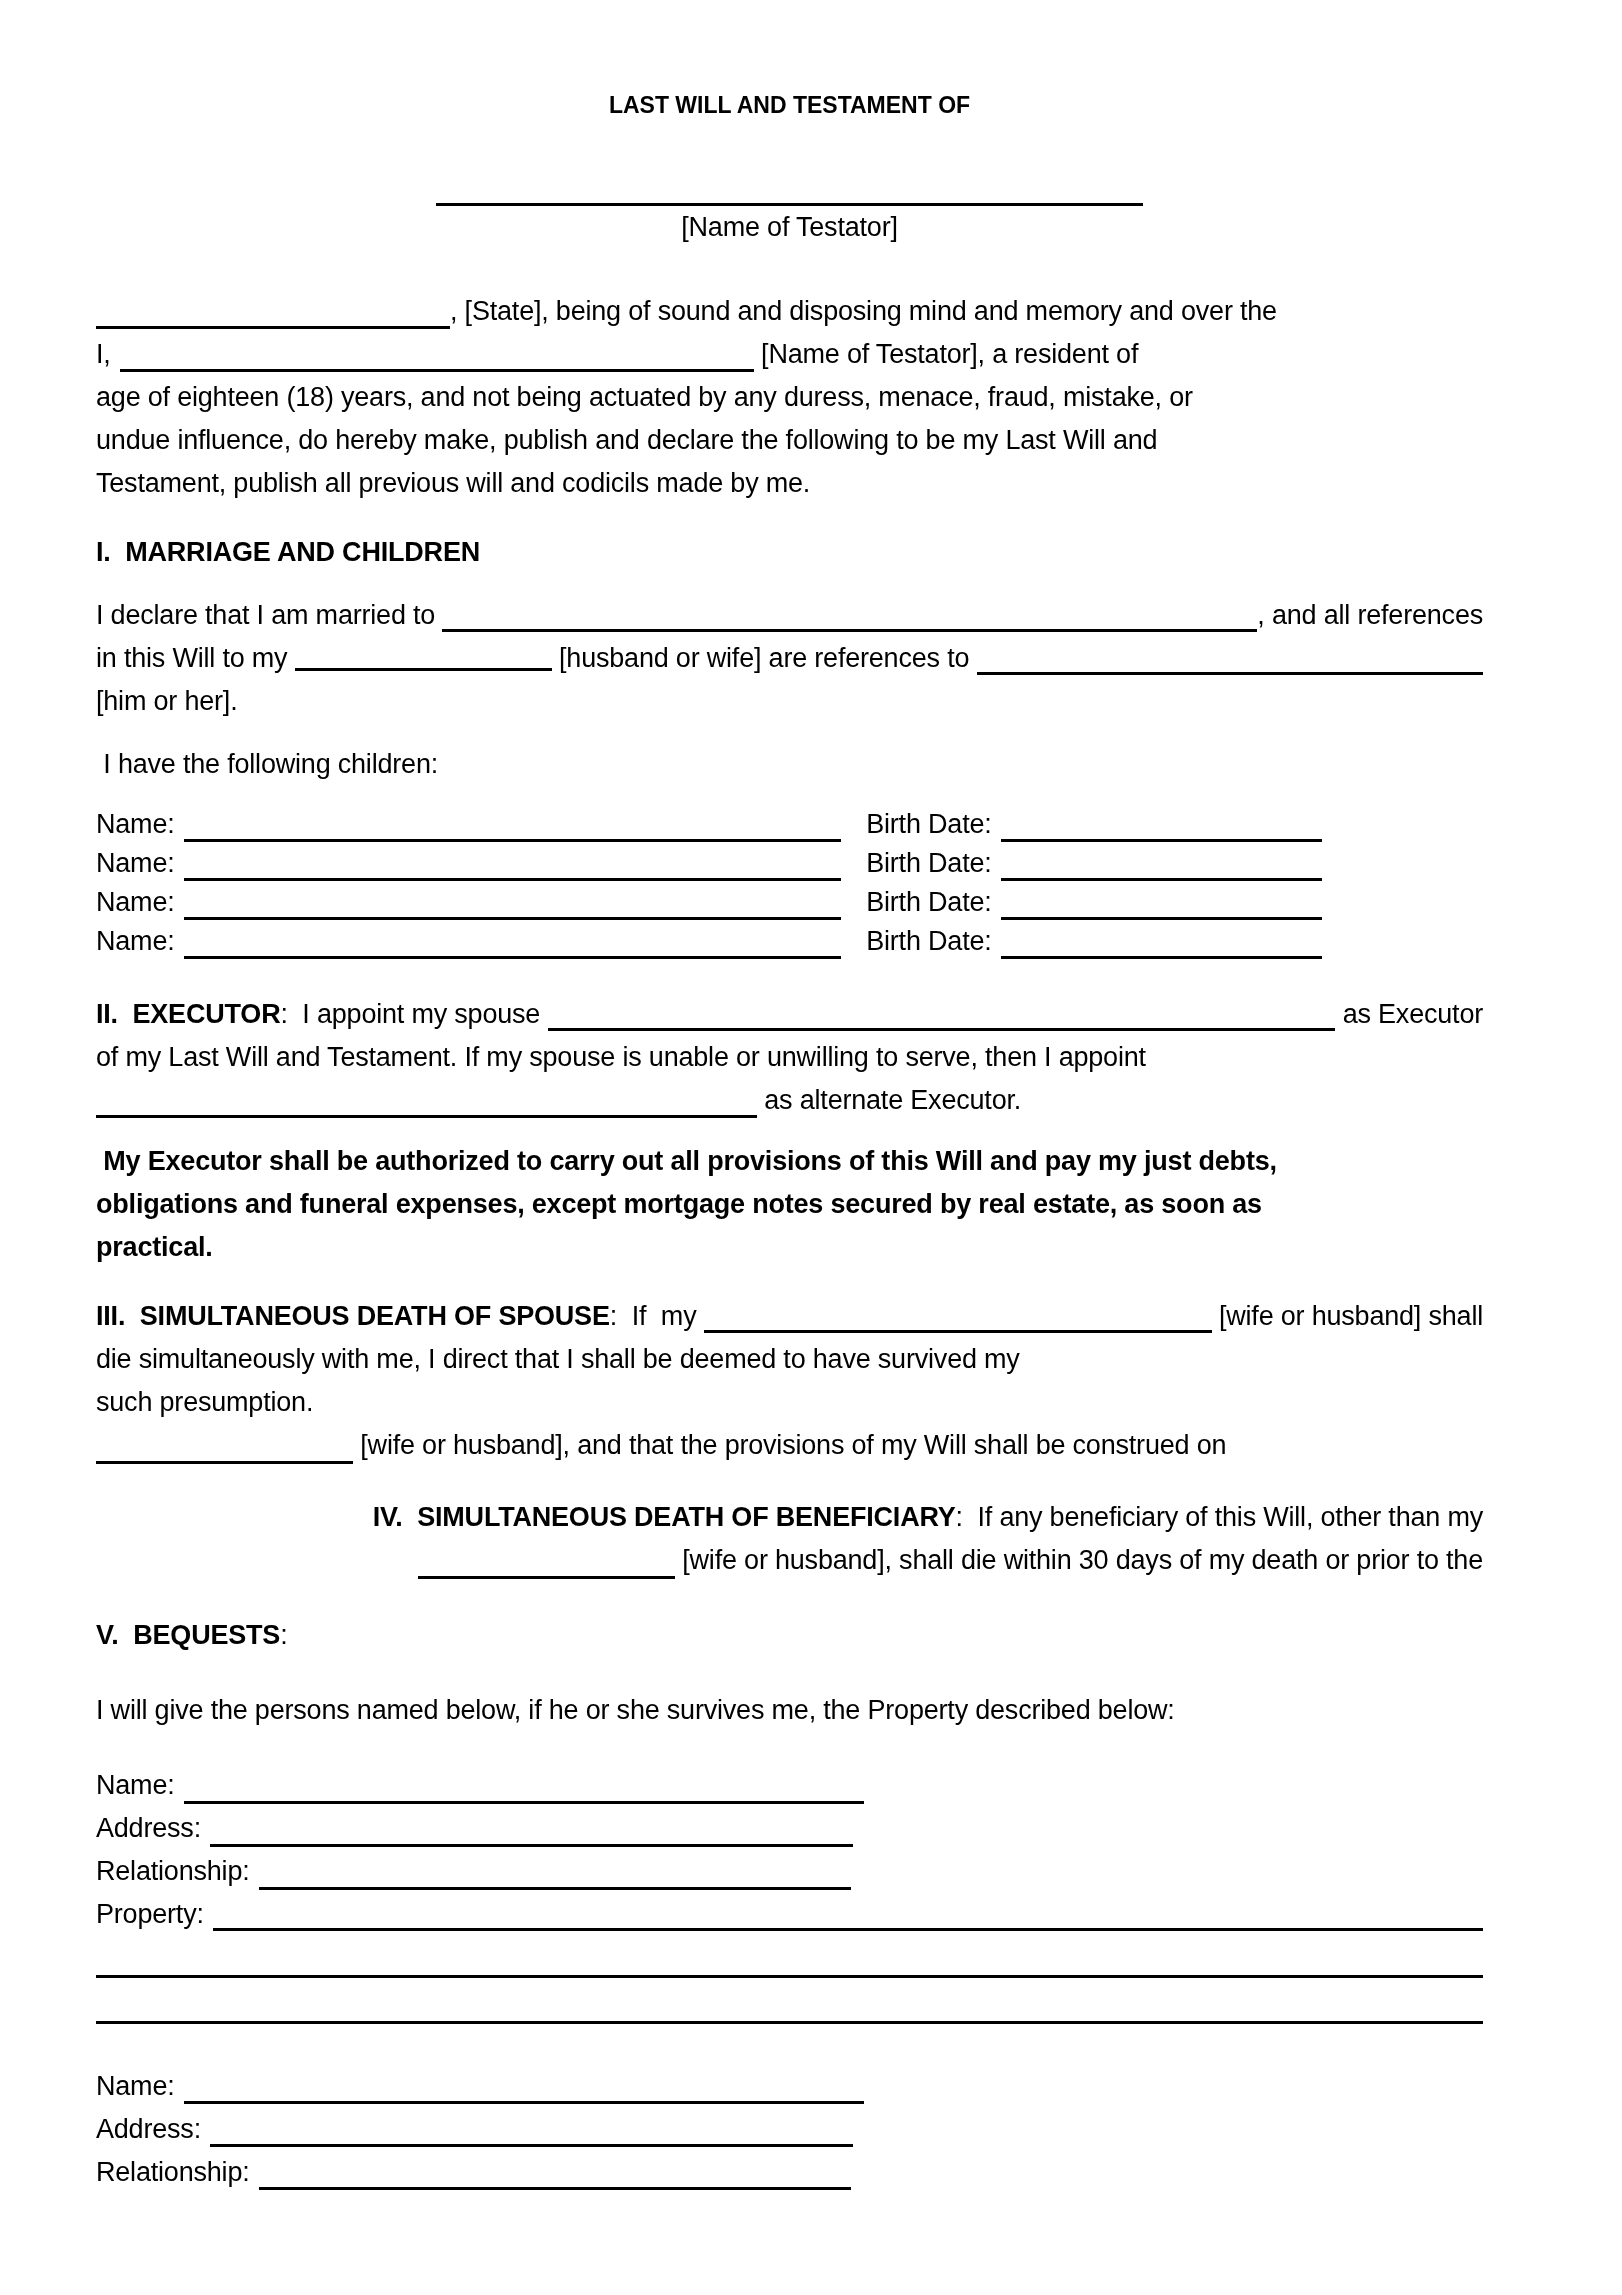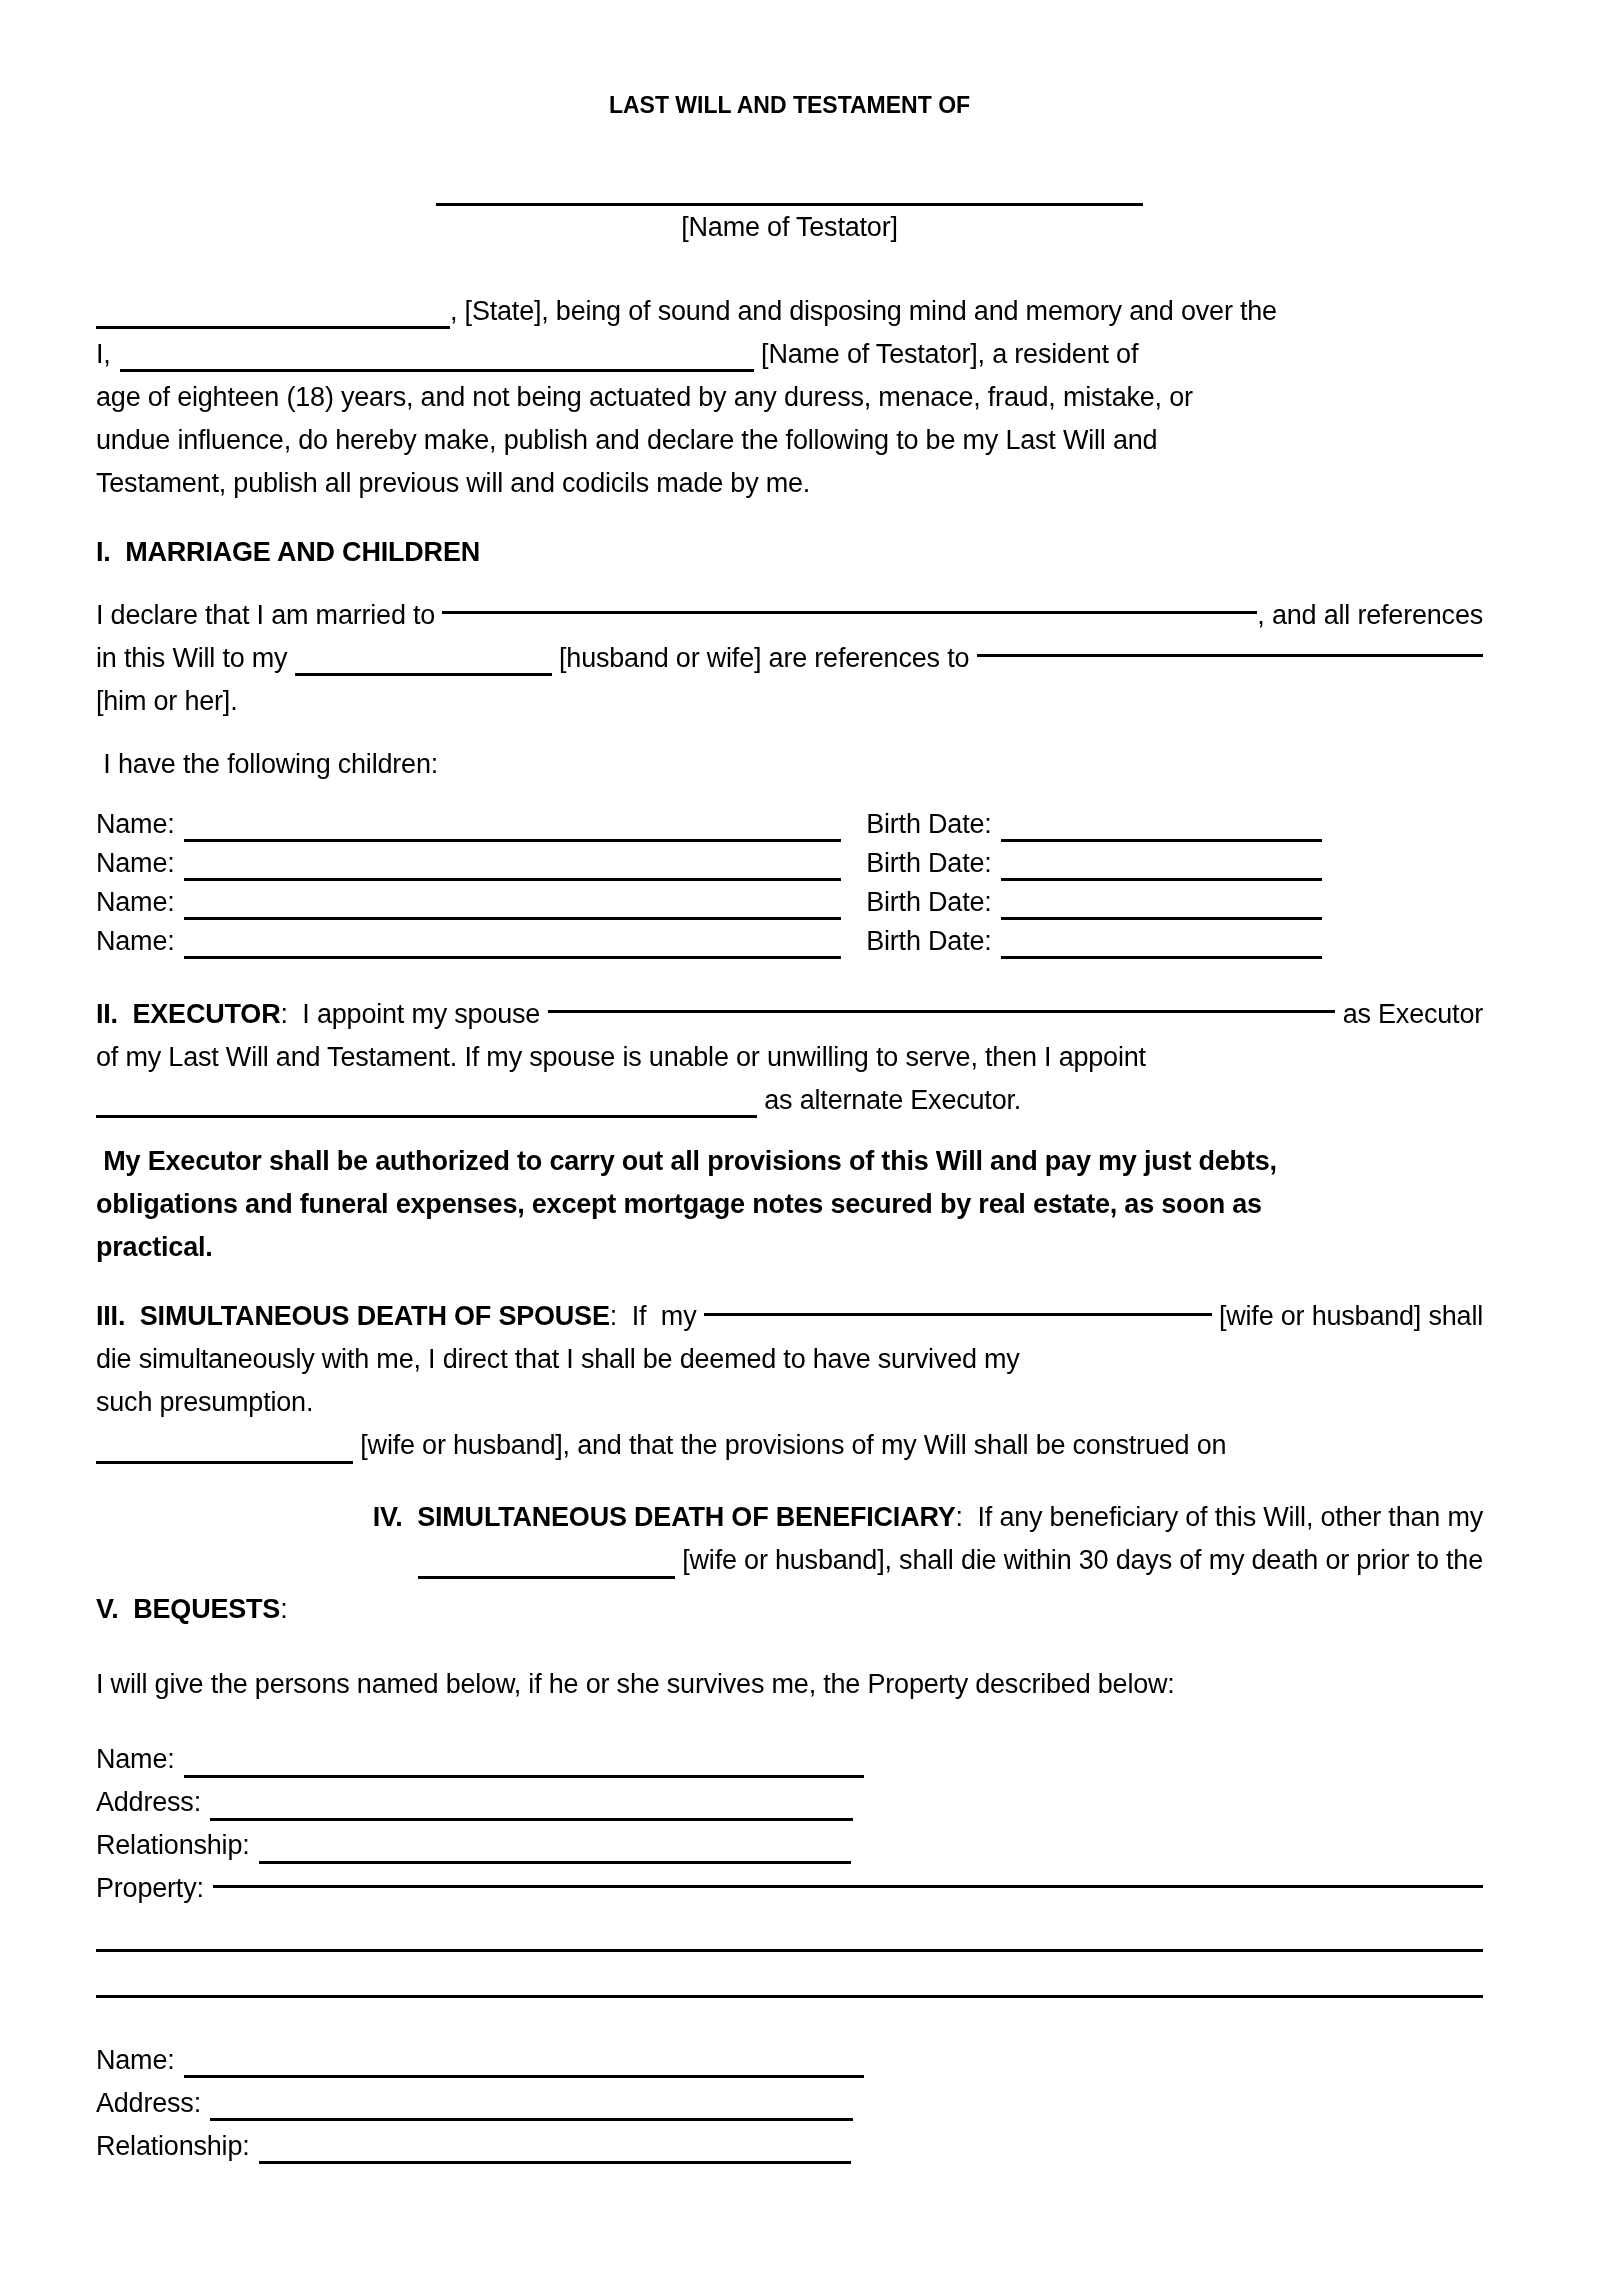--- a/index.html
+++ b/index.html
@@ -2,41 +2,41 @@
 <html style="font-size:14.7px"><head>
 <meta charset="utf-8">
 <style>
   html,body{margin:0;padding:0;background:#fff;}
   body{width:1623px;height:2296px;color:#000;
        font-family:"Liberation Sans","DejaVu Sans",sans-serif;
        font-size:27px;line-height:43px;letter-spacing:-0.2px;}
   .page{box-sizing:border-box;width:1623px;height:2296px;overflow:hidden;
         padding:87px 140px 0 96px;}
   .line{white-space:pre;}
-  .flexline{display:flex;white-space:pre;align-items:center;}
+  .flexline{display:flex;white-space:pre;}
   .flexline > span{display:block;}
   .b{font-weight:bold;}
   .center{text-align:center;}
   .title{font-size:23px;line-height:37px;letter-spacing:0;}
   .blank{display:inline-block;height:31px;border-bottom:3.7px solid #000;vertical-align:-9.2px;}
   .fill{flex:1 1 auto;border-bottom:3.7px solid #000;margin-bottom:5.5px;}
   .title-line{border-bottom:3.7px solid #000;width:707px;margin:79px auto 0 auto;height:0;}
   .fullline{border-bottom:3.7px solid #000;height:39px;margin-bottom:3.7px;}
   .crow{line-height:39px;}
   .crow .blank{height:27.5px;}
   .mt-para{margin-top:41px;}
   .mt-h1{margin-top:26px;}
   .mt-marriage{margin-top:20px;}
   .mt-childintro{margin-top:20px;}
   .mt-childrows{margin-top:19px;}
   .mt-exec{margin-top:32px;}
   .mt-auth{margin-top:18.4px;font-weight:bold;}
   .mt-iii{margin-top:26px;}
   .mt-iv{margin-top:29px;text-align:right;}
-  .mt-v{margin-top:6px;}
+  .mt-v{margin-top:32px;}
   .mt-intro{margin-top:32px;}
   .mt-beq1{margin-top:32px;}
   .mt-beq2{margin-top:41px;}
   .ml{margin-left:9.2px;}
   .mlr{margin-left:9.2px;margin-right:5.5px;}
   .bd-label{margin-left:20px;}
 </style>
 </head>
 <body>
 

